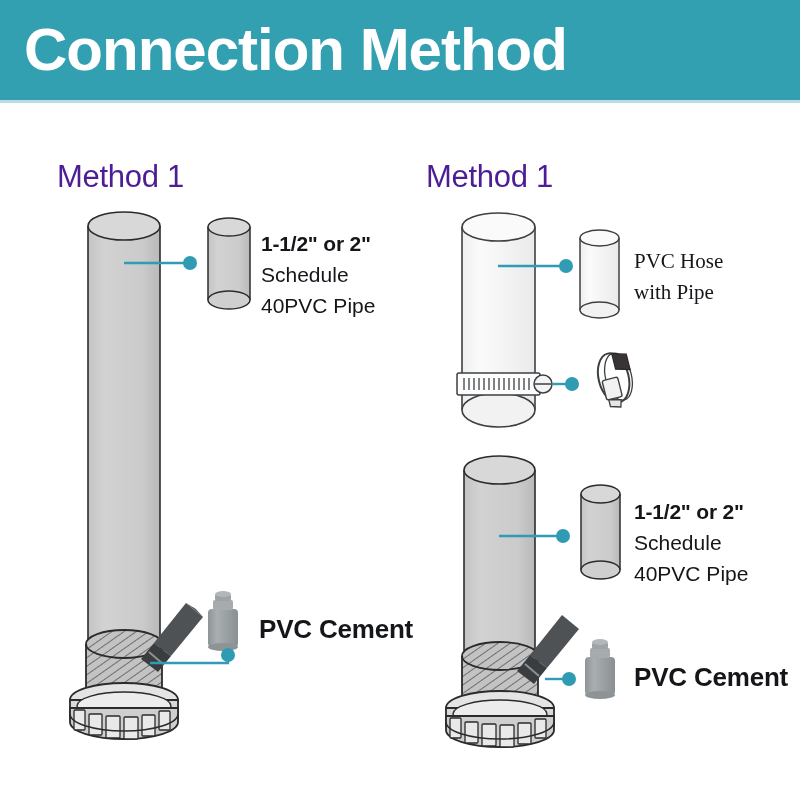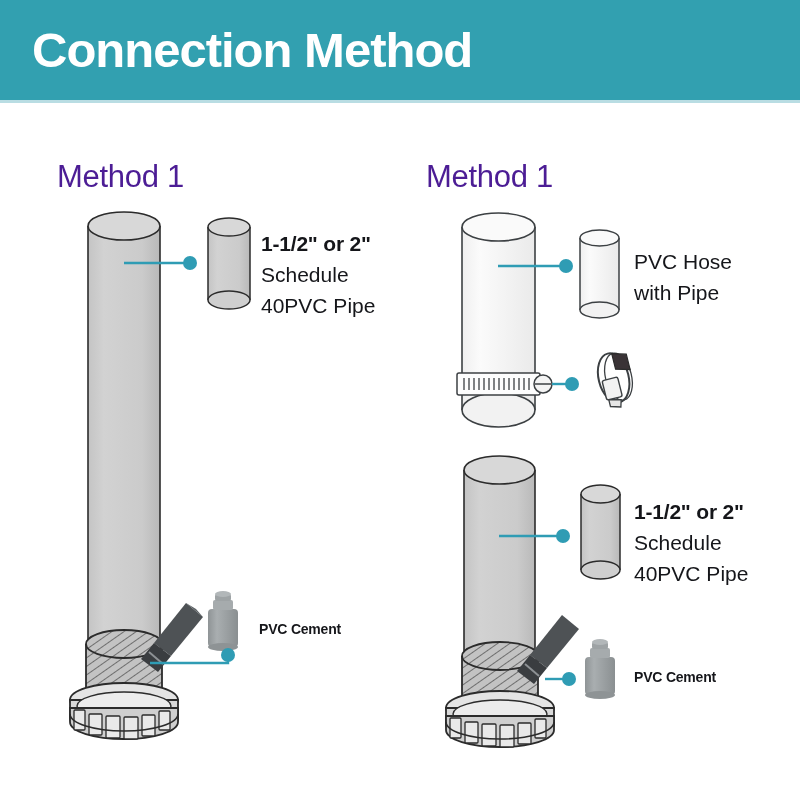--- a/index.html
+++ b/index.html
@@ -15,43 +15,43 @@
   
   .banner{
     position:absolute;left:0;top:0;width:800px;height:100px;
     background:#32a0b0;
   }
   .banner-underline{
     position:absolute;left:0;top:100px;width:800px;height:3px;
     background:#b9dde3;
   }
   .banner-title{
-    position:absolute;left:32px;top:8px;
-    font-size:49px;font-weight:bold;color:#ffffff;
+    position:absolute;left:24px;top:8px;
+    font-size:60px;font-weight:bold;color:#ffffff;
     letter-spacing:-1px;line-height:84px;white-space:nowrap;
   }
 
   
   .method-heading{
     position:absolute;
     font-size:31px;font-weight:normal;color:#4c1d95;
     white-space:nowrap;letter-spacing:-.3px;
   }
   #m1-heading{left:57px;top:159px;}
   #m2-heading{left:426px;top:159px;}
 
   
   .callout{position:absolute;white-space:nowrap;color:#15161a;}
   .callout .ln{display:block;line-height:31px;font-size:21px;}
   .callout .ln.b{font-weight:bold;letter-spacing:-.2px;}
-  .callout.bold-all .ln{font-weight:bold;font-size:14px;}
+  .callout.bold-all .ln{font-weight:bold;font-size:26px;}
 
   #m1-pipe-label{left:261px;top:228px;}
   #m1-cement-label{left:259px;top:614px;}
-  #m2-hose-label{left:634px;top:246px;}
+  #m2-hose-label{left:634px;top:246px;font-family:Liberation Serif, serif;}
   #m2-clamp-label{left:634px;top:375px;}
   #m2-pipe-label{left:634px;top:496px;}
   #m2-cement-label{left:634px;top:662px;}
 
   svg{position:absolute;left:0;top:0;}
   .nodrag{user-select:none;}
 </style>
 </head>
 <body>
 

